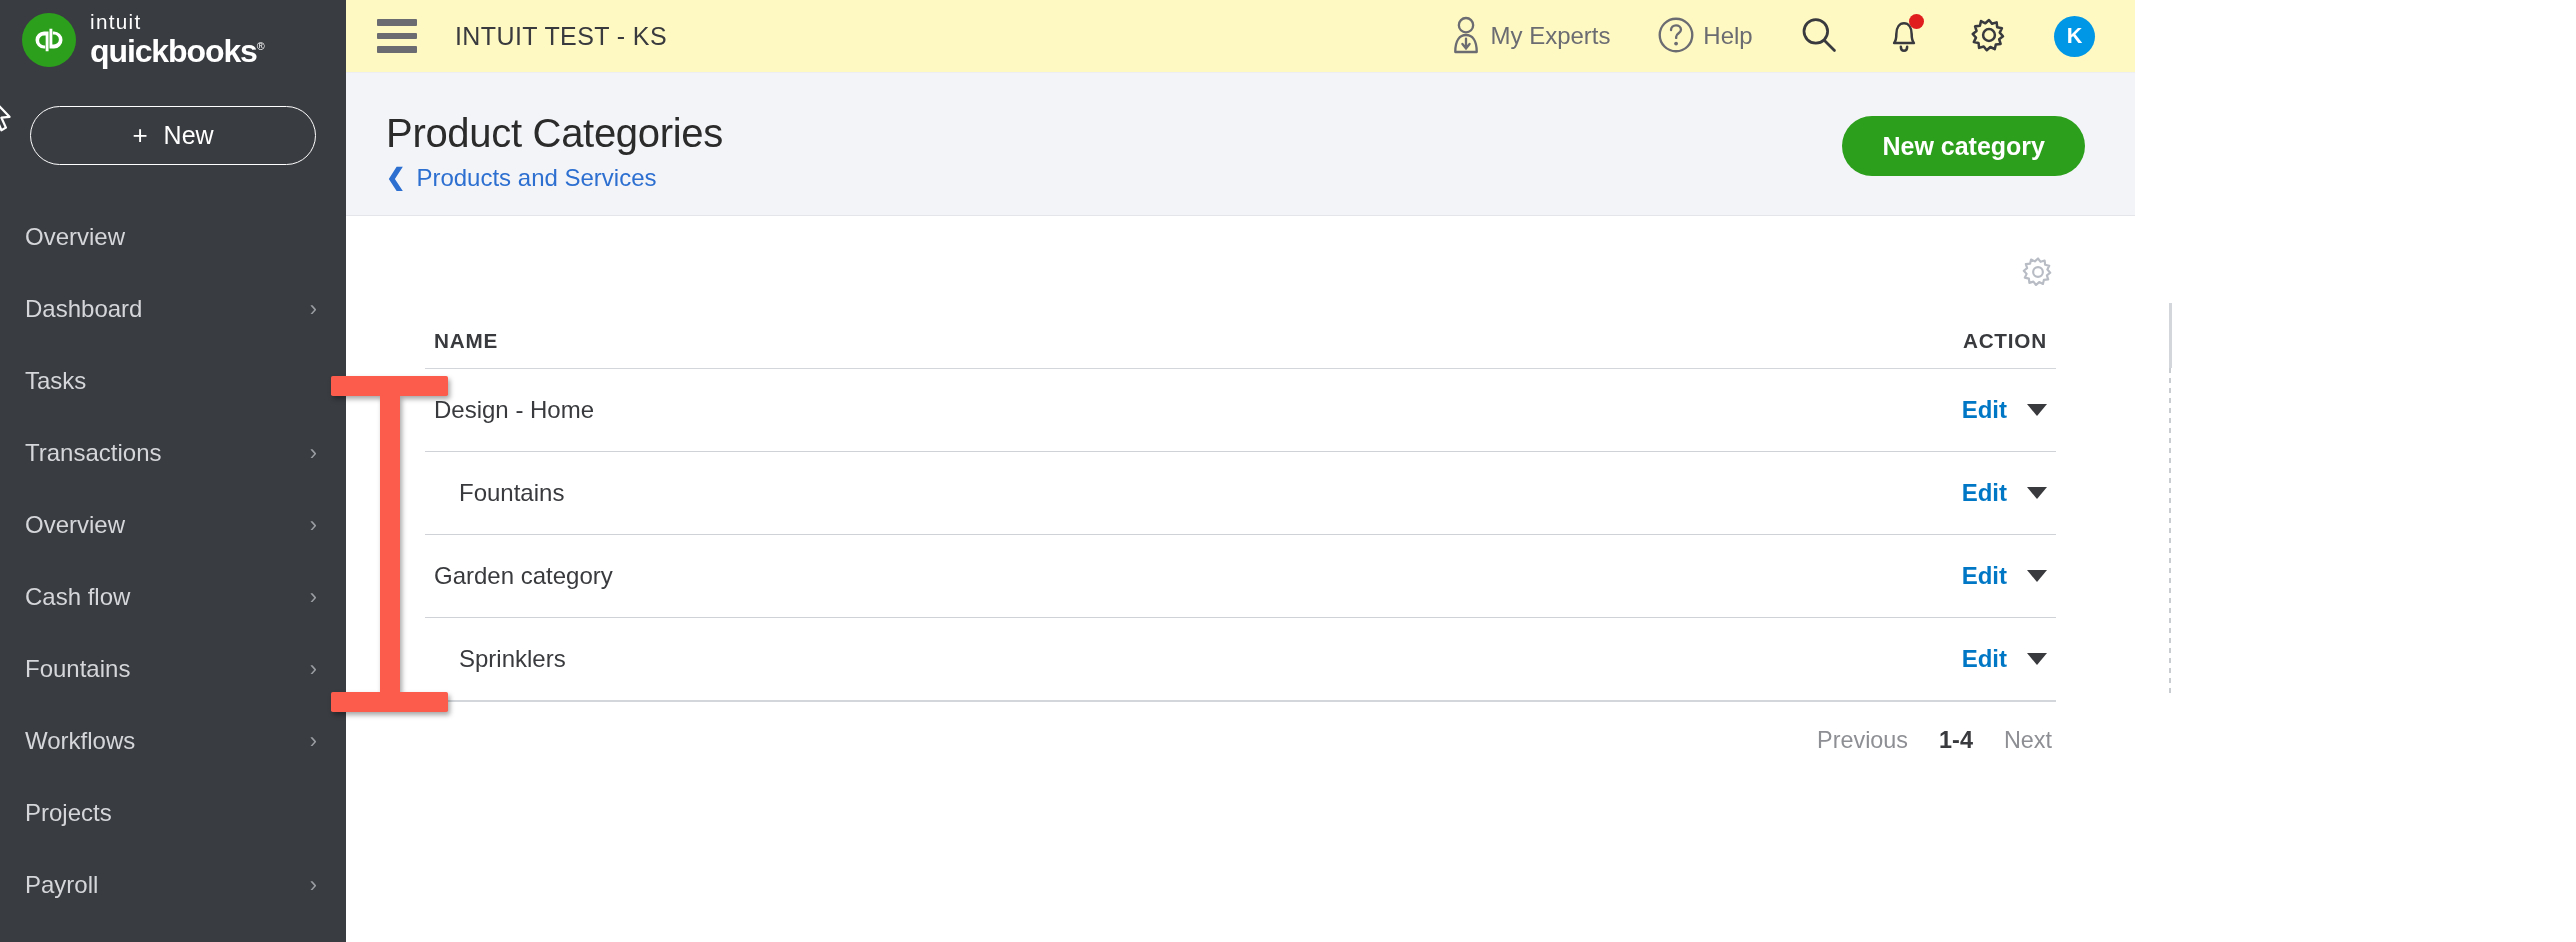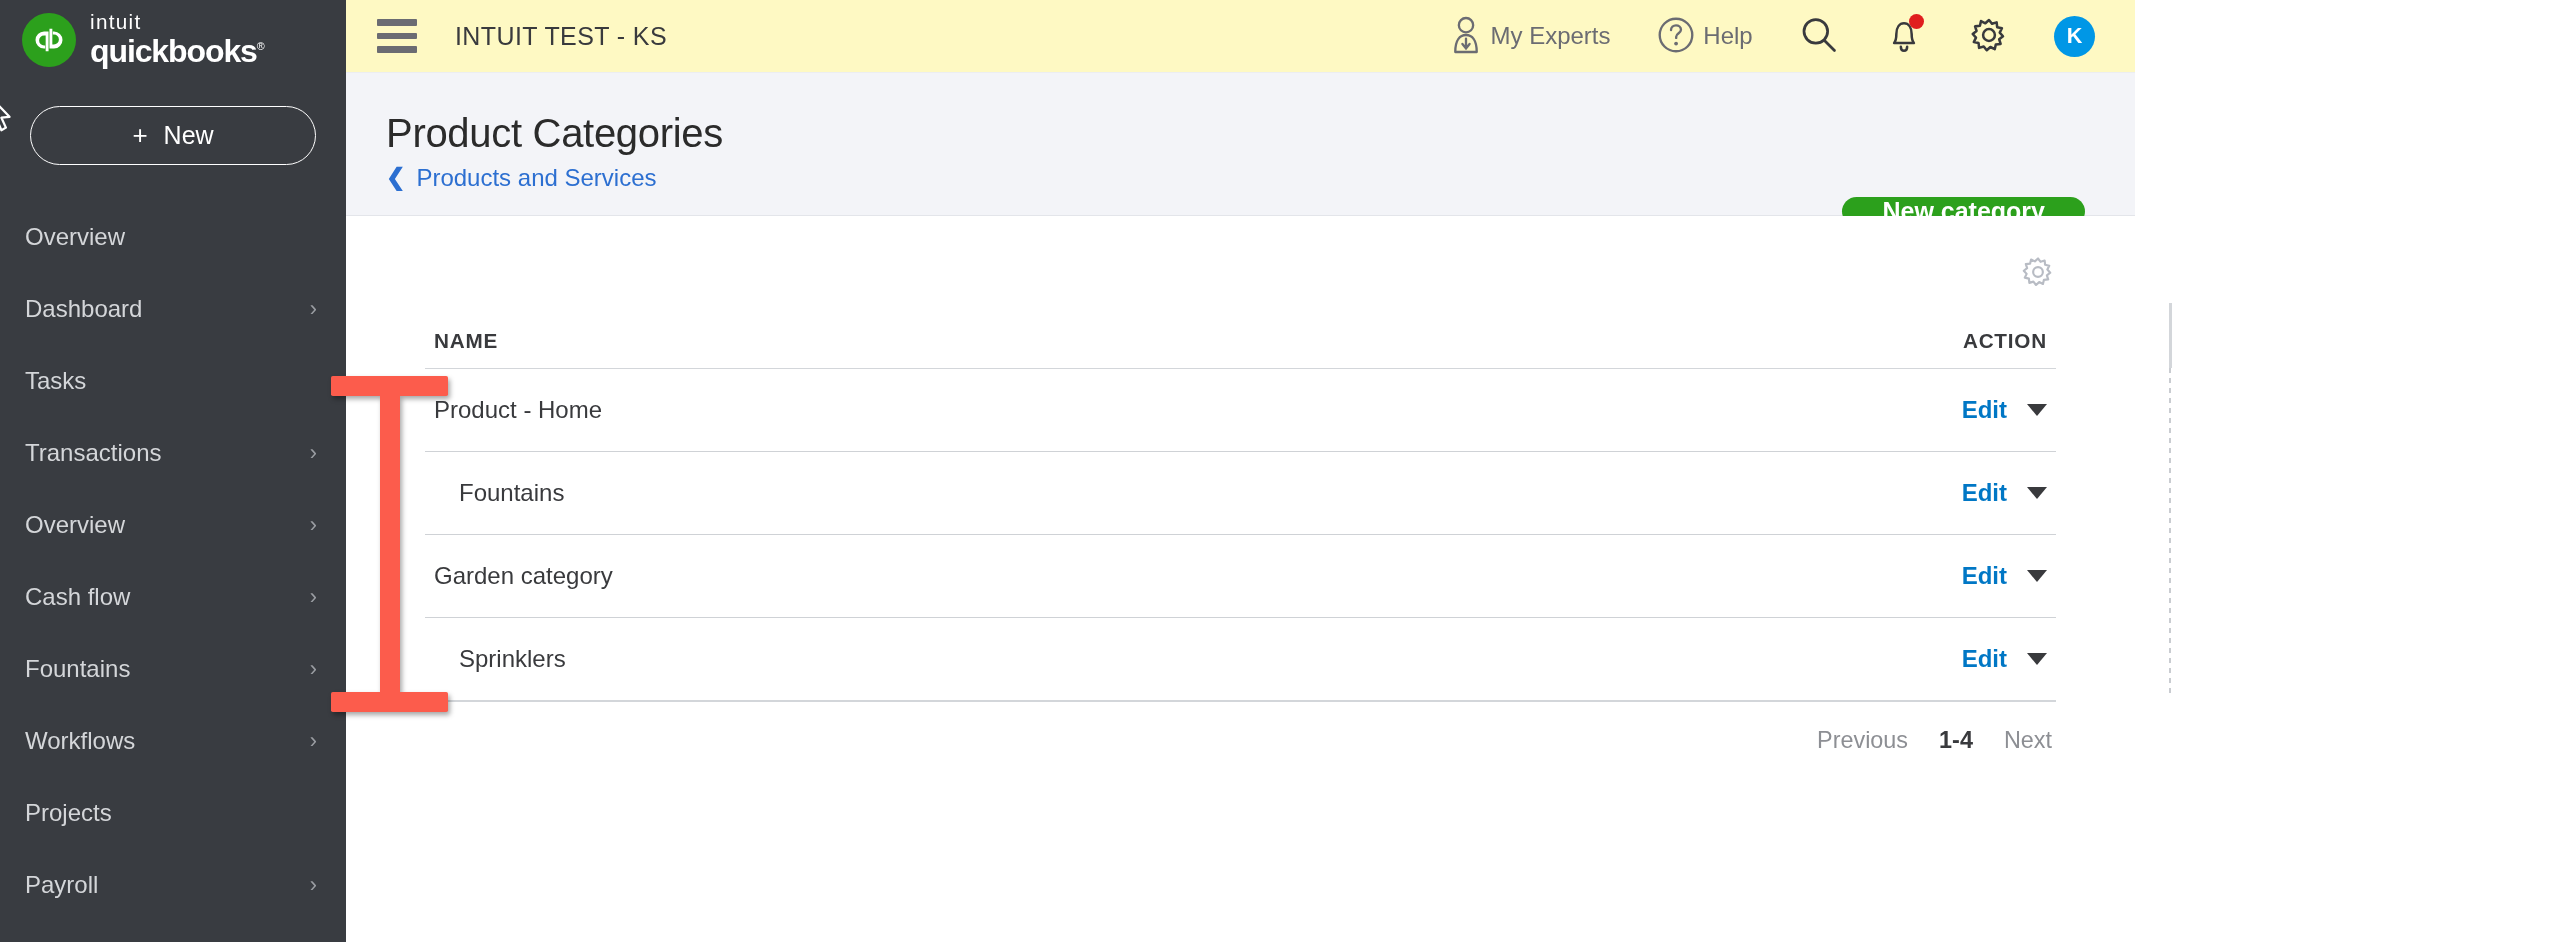--- a/index.html
+++ b/index.html
@@ -57,21 +57,21 @@
   .bell-dot { position:absolute; right:-1.8px; top:-0.9px; width:15.3px; height:15.3px;
     border-radius:50%; background:#e01e1e; }
   .avatar { width:41px; height:41px; border-radius:50%; background:#0097e6; color:#fff;
     display:flex; align-items:center; justify-content:center; font-size:21.6px; font-weight:700;
     margin-left:21.6px; cursor:pointer; }
 
   
   .page-head {
     position:absolute; left:346px; top:73px; right:0; height:143px;
     background:#f3f4f8; border-bottom:0.9px solid #e3e5ea;
-    display:flex; align-items:flex-start; padding:38px 50px 0 40px;flex-direction:column;
+    display:flex; align-items:flex-start; padding:38px 50px 0 40px;
   }
   .page-title { font-size:40px; color:#2b2b2b; font-weight:400; letter-spacing:-0.3px; }
   .breadcrumb { margin-top:8px; display:flex; align-items:center; gap:10.8px; cursor:pointer; }
   .breadcrumb .bc-chev { color:#2c6fd1; font-size:23.4px; font-weight:700; line-height:1; }
   .breadcrumb .bc-text { color:#2c6fd1; font-size:24px; }
   .new-cat-btn {
     margin-left:auto; margin-top:5.4px; background:#2ca01c; color:#ffffff;
     border:none; border-radius:31px; height:60px; padding:0 40px;
     font-size:25px; font-weight:700; cursor:pointer; font-family:inherit;
   }
@@ -279,21 +279,21 @@
       <div class="vdiv-body"></div>
 
       <div class="trow thead">
         <div class="c-name th">NAME</div>
         <div class="c-act th">ACTION</div>
       </div>
       <div class="rowline"></div>
 
       <div class="trow">
         <div class="c-name">
-          <span class="cell-name">Product - Home</span>
+          <span class="cell-name">Design - Home</span>
         </div>
         <div class="c-act">
           <span class="act-group">
             <span class="edit-link">Edit</span>
             <span class="caret"></span>
           </span>
         </div>
       </div>
       <div class="rowline thin"></div>
 

